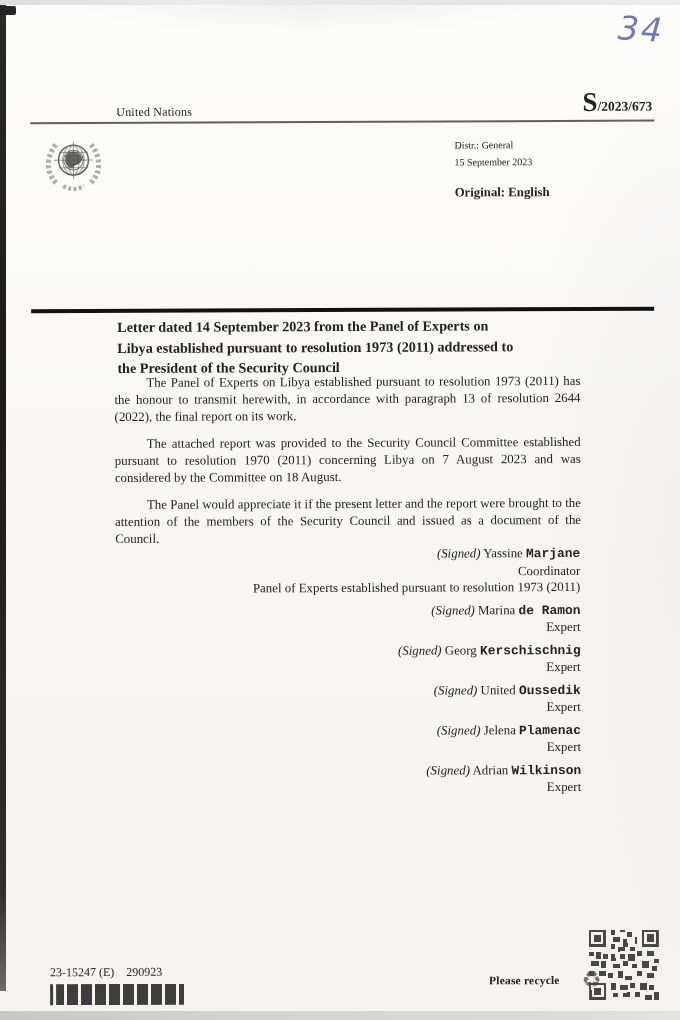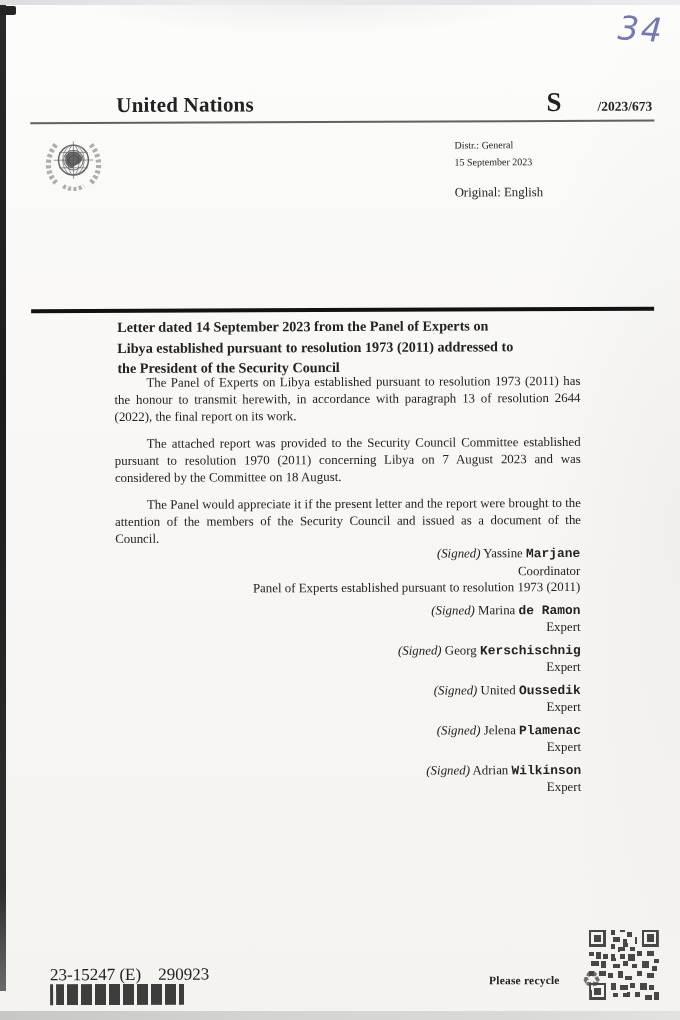--- a/index.html
+++ b/index.html
@@ -18,40 +18,40 @@
   .edge-left{position:absolute;left:0;top:5px;width:6px;height:986px;background:linear-gradient(180deg,#2a2a2a,#1c1c1c 40%,#2f2f2f 90%,#6a6a6a);}
   .edge-left-notch{position:absolute;left:0;top:6px;width:16px;height:9px;background:#242424;border-radius:0 2px 2px 0;}
   .edge-bottom{position:absolute;left:0;top:1011px;width:680px;height:9px;background:linear-gradient(90deg,#c7c7c6,#d4d4d2 40%,#d9d9d7 75%,#e2e2e0);}
   
   .handwritten{
     position:absolute;left:618px;top:10px;width:60px;
     font-family:"DejaVu Sans",sans-serif;font-style:italic;font-weight:400;
     font-size:33px;color:#5c63a8;opacity:.85;transform:rotate(4deg);letter-spacing:2px;
   }
   
-  .un-name{position:absolute;left:118px;top:92px;font-size:21px;font-weight:bold;letter-spacing:.2px;}
+  .un-name{position:absolute;left:118px;top:104px;font-size:12px;font-weight:normal;letter-spacing:.2px;}
   .doc-symbol{position:absolute;right:26px;top:88px;width:200px;text-align:right;font-weight:bold;white-space:nowrap;}
   .doc-symbol .big-s{font-size:27px;}
-  .doc-symbol .rest{font-size:13.5px;margin-left:36px;}
+  .doc-symbol .rest{font-size:13.5px;}
   .rule-thin{position:absolute;left:32px;top:121px;width:624px;height:2px;background:#454545;opacity:.85;}
   .emblem{position:absolute;left:42px;top:127px;width:66px;height:68px;}
   .council-name{position:absolute;left:118px;top:129px;font-size:25px;font-weight:bold;letter-spacing:.2px;}
   .distr-block{position:absolute;left:456px;top:138px;font-size:10px;line-height:16.5px;}
-  .original-line{position:absolute;left:456px;top:186px;font-size:12.8px;}
+  .original-line{position:absolute;left:456px;top:186px;font-size:12.8px;font-weight:bold;}
   
   .rule-thick{position:absolute;left:32px;top:308px;width:623px;height:3.5px;background:#121212;}
   .letter-title{position:absolute;left:118px;top:316px;width:470px;font-size:14.2px;font-weight:bold;line-height:20.5px;}
   .letter-body{position:absolute;left:115px;top:374px;width:466px;font-size:12.9px;line-height:17px;text-align:justify;}
   .letter-body p{margin:0 0 10px 0;text-indent:32px;}
   .signatures{position:absolute;left:50px;top:546px;width:530px;text-align:right;font-size:12.9px;line-height:16.5px;}
   .sig-entry{margin-bottom:6px;}
   .sig-signed{font-style:italic;text-align:center;}
   .sig-surname{font-weight:bold;font-family:Liberation Mono, monospace;}
   
-  .job-line{position:absolute;left:48px;top:964px;font-size:17px;white-space:pre;}
+  .job-line{position:absolute;left:48px;top:964px;font-size:12px;white-space:pre;}
   .barcode{
     position:absolute;left:48px;top:983px;width:128px;height:21px;
     background-image:repeating-linear-gradient(90deg,#3d3d3d 0 11px,rgba(0,0,0,0) 11px 14px);
     border-left:3px solid #3d3d3d;padding-left:3px;background-clip:content-box;
   }
   .recycle{position:absolute;left:487px;top:968px;display:flex;align-items:center;gap:22px;}
   .recycle-text{font-size:11.5px;font-weight:bold;letter-spacing:.2px;}
   .recycle-glyph{font-size:22px;color:#6e6e6e;font-family:"DejaVu Sans",sans-serif;}
   .qr{position:absolute;left:587px;top:929px;width:70px;height:74px;}
 </style>

